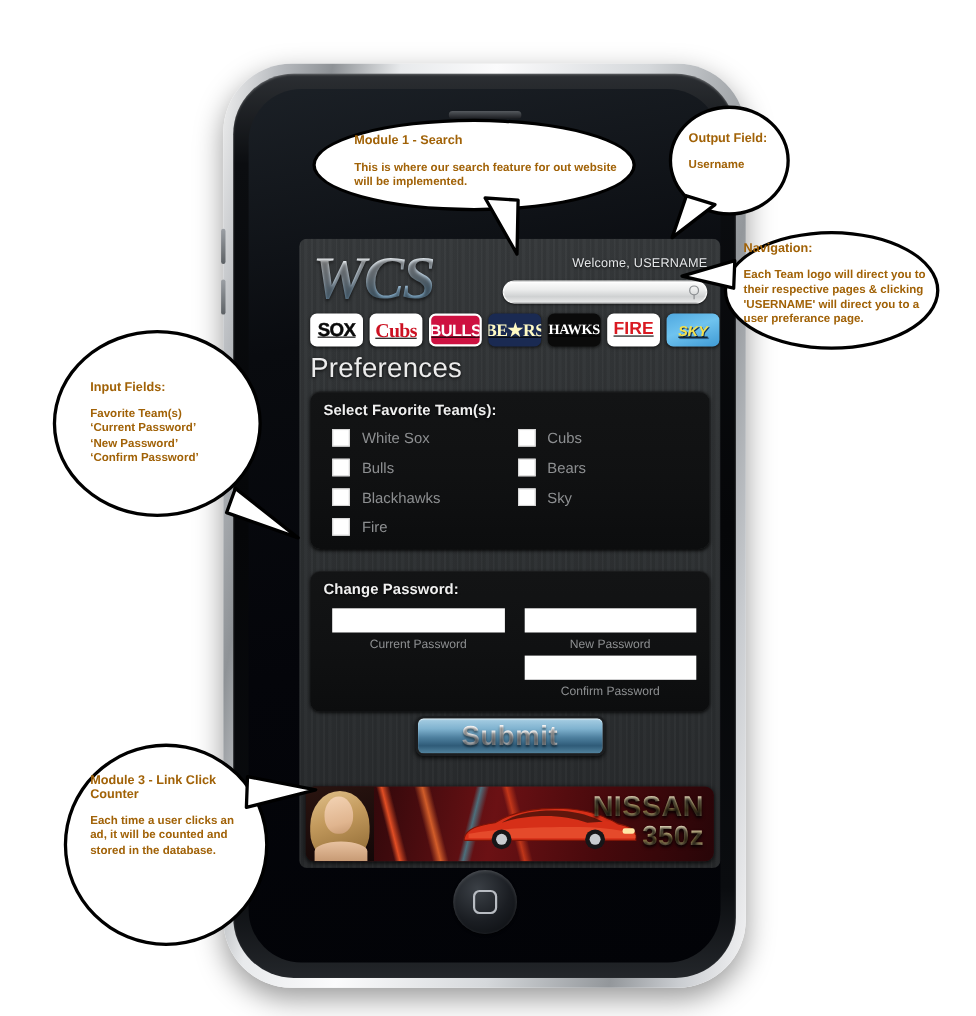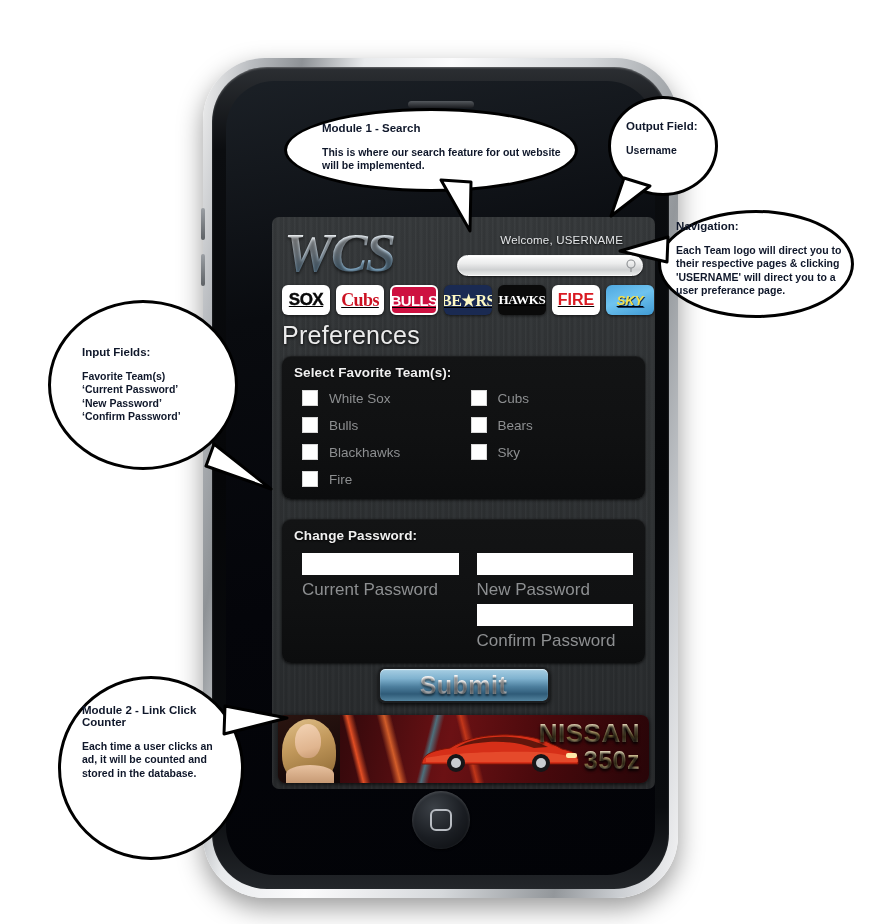--- a/index.html
+++ b/index.html
@@ -89,21 +89,21 @@
     font-style: italic; font-weight: bold;
     font-size: 55px; line-height: 1;
     letter-spacing: -2px;
     background: linear-gradient(175deg,#ffffff 0%,#f4f8fb 22%,#cfe0ee 48%,
                                 #8fb6d2 72%,#6d9cbc 100%);
     -webkit-background-clip: text; background-clip: text;
     color: transparent; -webkit-text-fill-color: transparent;
     text-shadow: 0 2px 3px rgba(0,0,0,.55);
   }
   #welcome-user {
-    position: absolute; right: 32px; top: 17px;
+    position: absolute; right: 12px; top: 17px;
     color: #e4e6e8; font-size: 11.5px; letter-spacing: .2px;
     text-shadow: 0 1px 2px rgba(0,0,0,.8);
   }
   #search-bar {
     position: absolute; right: 12px; top: 38px;
     width: 186px; height: 21px; border-radius: 11px;
     background: linear-gradient(180deg,#fdfdfd 0%,#eceded 38%,#cfd1d2 72%,#e9eaea 100%);
     border: 1px solid #fafafa;
     box-shadow: 0 1px 2px rgba(0,0,0,.55), inset 0 1px 1px rgba(255,255,255,.9);
     display: flex; align-items: center;
@@ -181,21 +181,21 @@
   #pwd-grid {
     display: grid; grid-template-columns: 1fr 1fr;
     column-gap: 18px; row-gap: 4px; padding-left: 8px;
   }
   .pwd-cell { display: flex; flex-direction: column; }
   .pwd-input {
     height: 22px; background: #fff; border: none; outline: none;
     font-family: "Liberation Sans", sans-serif; font-size: 12px;
     padding: 0 5px; color: #222; width: 100%;
   }
-  .pwd-caption { color: #8d8f91; font-size: 17px; margin-top: 5px; }
+  .pwd-caption { color: #8d8f91; font-size: 11px; margin-top: 5px; text-align: center; }
   .pwd-spacer { height: 0; }
 
   #submit-row { display: flex; justify-content: center; margin-top: 4px; }
   #submit-button {
     width: 172px; height: 36px; border-radius: 7px; cursor: pointer;
     background: linear-gradient(180deg,#a8cfe4 0%,#7fb2cf 30%,#4d7f9e 55%,
                                 #2f5b78 78%,#53849f 100%);
     border: 2px solid #1b1d1f;
     box-shadow: 0 2px 4px rgba(0,0,0,.8), inset 0 1px 1px rgba(255,255,255,.65);
     display: flex; align-items: center; justify-content: center;
@@ -259,21 +259,21 @@
     color: transparent; -webkit-text-fill-color: transparent;
     text-shadow: 0 2px 3px rgba(0,0,0,.9);
   }
   #ad-brand { font-size: 26px; }
   #ad-model-name { font-size: 25px; margin-top: 1px; }
 
   
   .callout-text {
     position: absolute; z-index: 30;
     font-family: "Liberation Sans", sans-serif;
-    font-weight: bold; color: #0f172a;
+    font-weight: bold; color: #a16207;
   }
   .callout-shape {
     position: absolute; z-index: 25;
     background: #fff; border: 3px solid #000; border-radius: 50%;
   }
   .callout-title { font-size: 11.5px; margin-bottom: 12px; }
   .callout-body  { font-size: 10.5px; line-height: 1.28; }
   .tail { position: absolute; z-index: 26; }
 
   
@@ -457,15 +457,15 @@
 <div class="callout-text" id="co4-text">
   <div class="callout-title">Input Fields:</div>
   <div class="callout-body" style="white-space:pre-line">Favorite Team(s)
 ‘Current Password’
 ‘New Password’
 ‘Confirm Password’</div>
 </div>
 
 <div class="callout-shape" id="co5-shape"></div>
 <div class="callout-text" id="co5-text">
-  <div class="callout-title">Module 2 - Link Click Counter</div>
+  <div class="callout-title">Module 3 - Link Click Counter</div>
   <div class="callout-body">Each time a user clicks an ad, it will be counted and stored in the database.</div>
 </div>
 
 </body></html>

